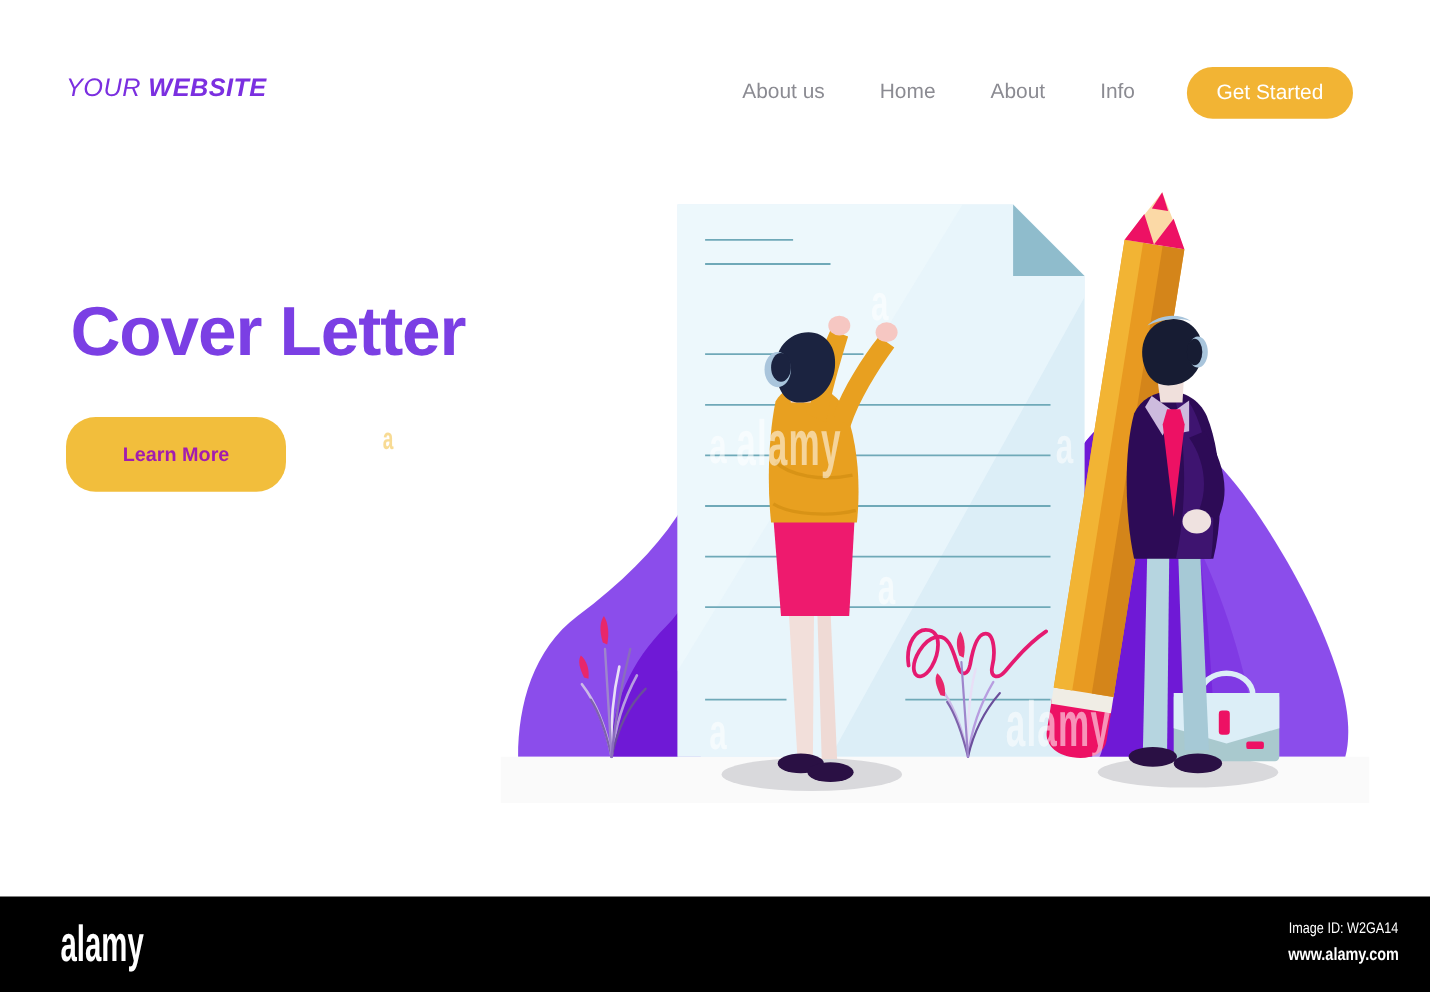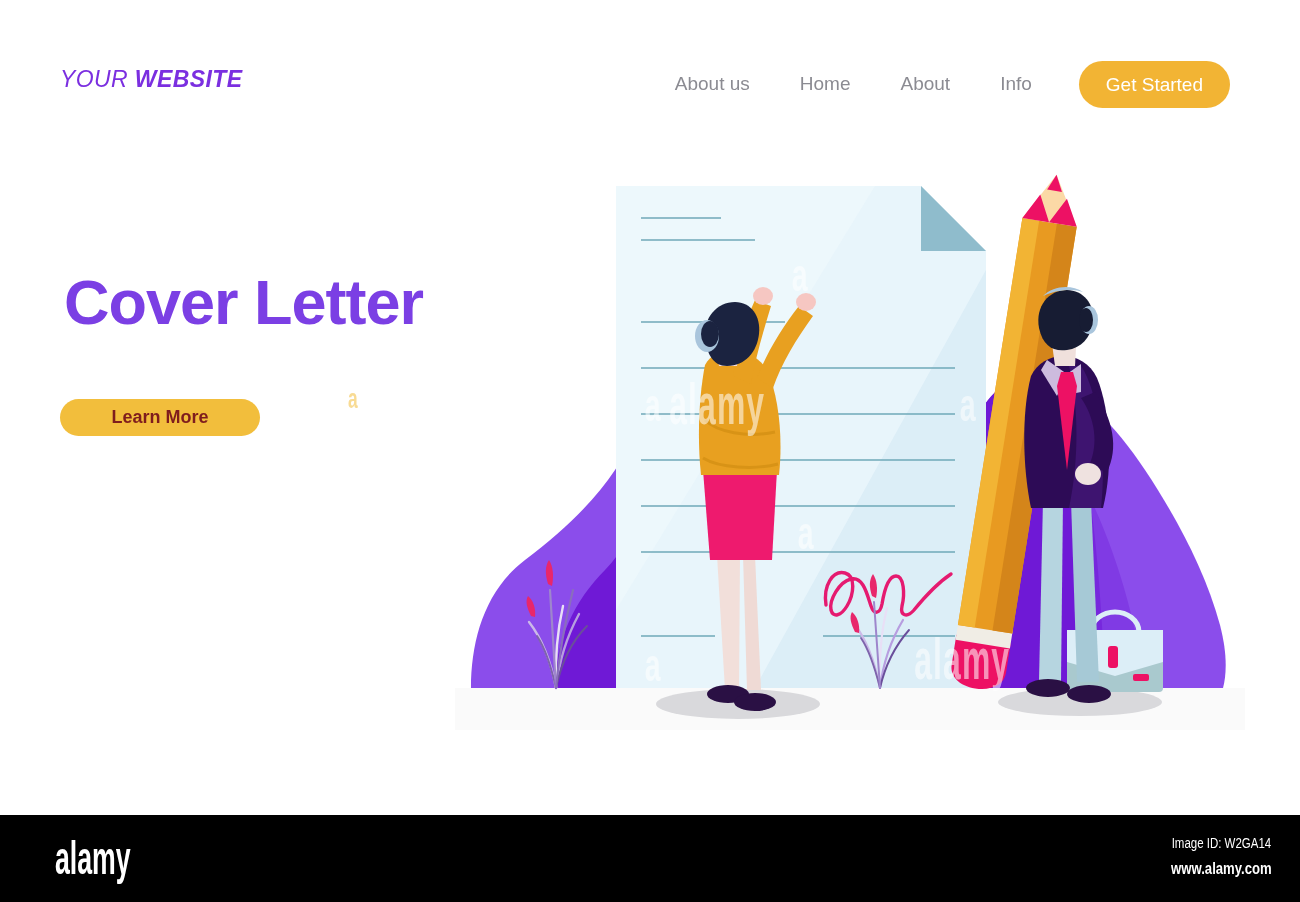--- a/index.html
+++ b/index.html
@@ -96,29 +96,29 @@
   }
   .hero-text {
     margin: 0;
     padding-top: 32px;
     font-size: 16.5px;
     color: #6d6d73;
     line-height: 30px;
     width: 330px;
   }
   .btn-learn {
-    margin-top: 64px;
+    margin-top: 44px;
     background: #F2BE3C;
-    color: #7f1d1d;
+    color: #a21caf;
     font-size: 18px;
     font-weight: 700;
     border: none;
     border-radius: 27px;
     width: 200px;
-    height: 37px;
+    height: 68px;
     cursor: pointer;
     display: block;
     font-family: "Liberation Sans", sans-serif;
   }
 
   
   .illustration {
     position: absolute;
     left: 455px;
     top: 170px;

